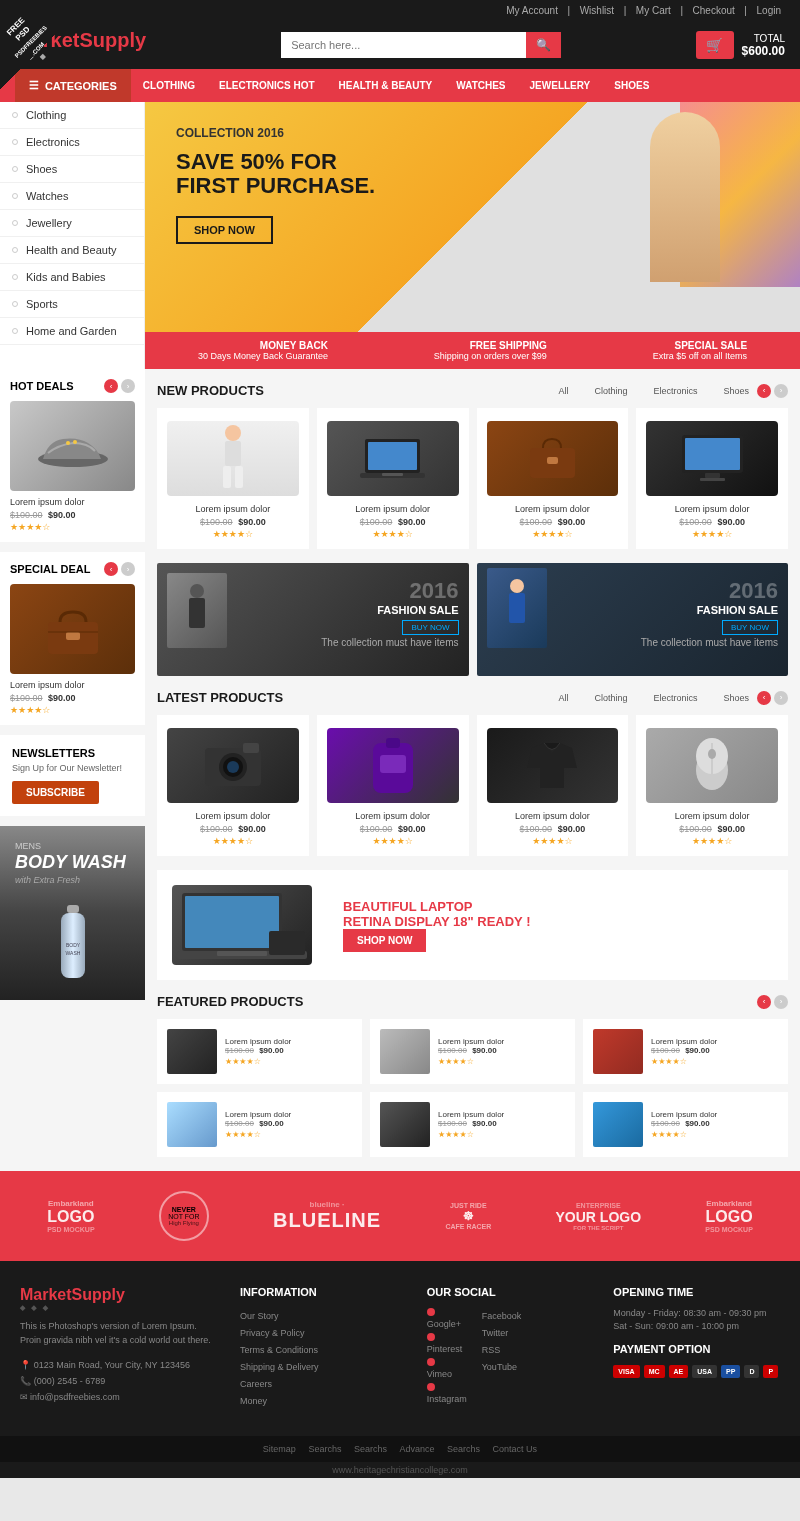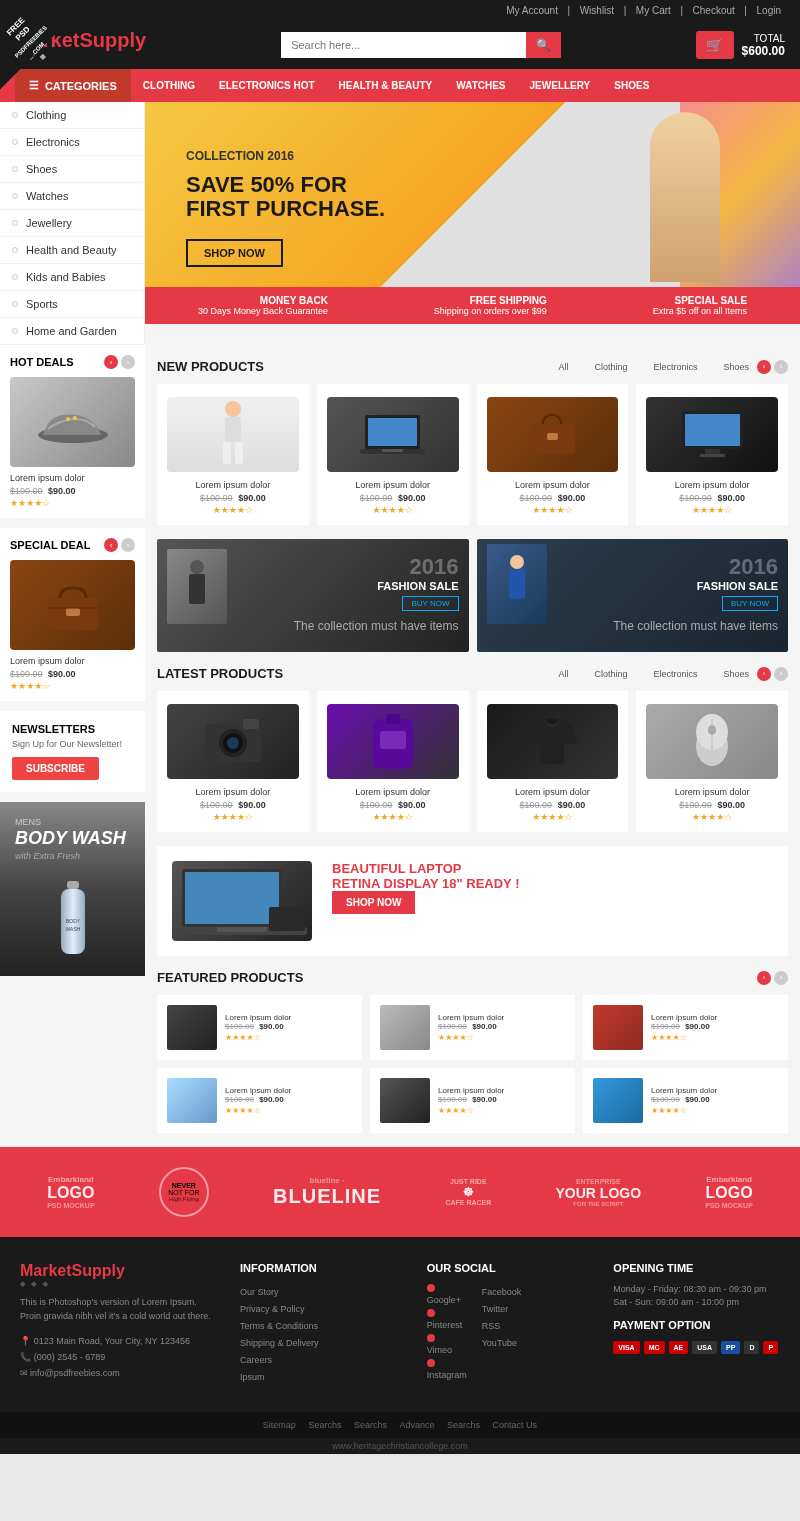--- a/index.html
+++ b/index.html
@@ -146,24 +146,24 @@
       margin-right: 8px;
       flex-shrink: 0;
     }
 
     
     .hero-area {
       flex: 1;
     }
     .hero-banner {
       background: linear-gradient(135deg, #f5c842 0%, #f5a623 50%, #e0e0e0 50%);
-      height: 185px;
-      display: flex;
-      align-items: flex-end;
-      padding: 20px 41px;
+      height: 230px;
+      display: flex;
+      align-items: flex-start;
+      padding: 20px 31px;
       position: relative;
       overflow: hidden;
     }
     .hero-text h2 {
       font-size: 22px;
       font-weight: 900;
       color: #1a1a1a;
       line-height: 1.1;
     }
     .hero-text p { font-size: 11px; color: #333; margin: 4px 0 10px; }
@@ -367,32 +367,33 @@
       display: inline-block;
       background: transparent;
       border: 1px solid #00aaff;
       color: #00aaff;
       font-size: 8px;
       padding: 2px 8px;
       margin-top: 4px;
       cursor: pointer;
     }
     .fashion-sub {
-      font-size: 12px;
+      font-size: 10px;
       color: #aaa;
-      margin-top: 8px;
+      margin-top: 2px;
     }
 
     
     .laptop-promo {
       background: white;
       display: flex;
+      align-items: center;
       padding: 15px;
       margin-bottom: 14px;
-      gap: 20px;
+      gap: 31px;
     }
     .laptop-promo-img {
       width: 140px;
       height: 80px;
       background: linear-gradient(135deg, #555, #222);
       border-radius: 4px;
       flex-shrink: 0;
       display: flex;
       align-items: center;
       justify-content: center;
@@ -422,21 +423,21 @@
       margin-bottom: 10px;
     }
     .newsletter-section h3 {
       font-size: 11px;
       font-weight: bold;
       text-transform: uppercase;
       margin-bottom: 4px;
     }
     .newsletter-section p { font-size: 9px; color: #666; margin-bottom: 8px; }
     .subscribe-btn {
-      background: #ef4444;
+      background: #c2410c;
       color: white;
       border: none;
       padding: 6px 14px;
       font-size: 10px;
       font-weight: bold;
       cursor: pointer;
       border-radius: 2px;
       text-transform: uppercase;
     }
 
@@ -1137,21 +1138,21 @@
     </div>
   </div>
 
   <div class="footer-col">
     <h4>INFORMATION</h4>
     <a href="#">Our Story</a>
     <a href="#">Privacy &amp; Policy</a>
     <a href="#">Terms &amp; Conditions</a>
     <a href="#">Shipping &amp; Delivery</a>
     <a href="#">Careers</a>
-    <a href="#">Ipsum</a>
+    <a href="#">Money</a>
   </div>
 
   <div class="footer-col">
     <h4>OUR SOCIAL</h4>
     <div style="display:flex;gap:15px">
       <div>
         <a href="#" class="social-link"><div class="social-dot"></div><span>Google+</span></a>
         <a href="#" class="social-link"><div class="social-dot"></div><span>Pinterest</span></a>
         <a href="#" class="social-link"><div class="social-dot"></div><span>Vimeo</span></a>
         <a href="#" class="social-link"><div class="social-dot"></div><span>Instagram</span></a>

